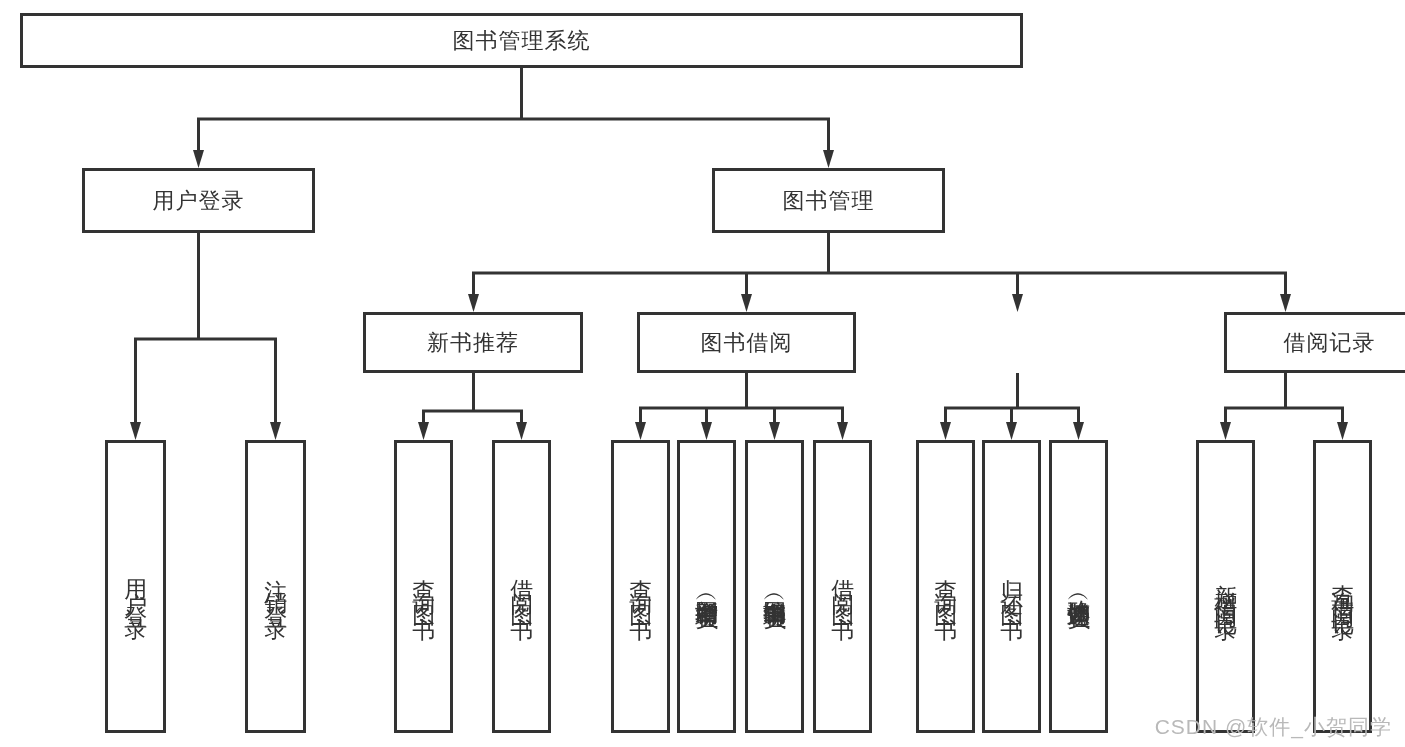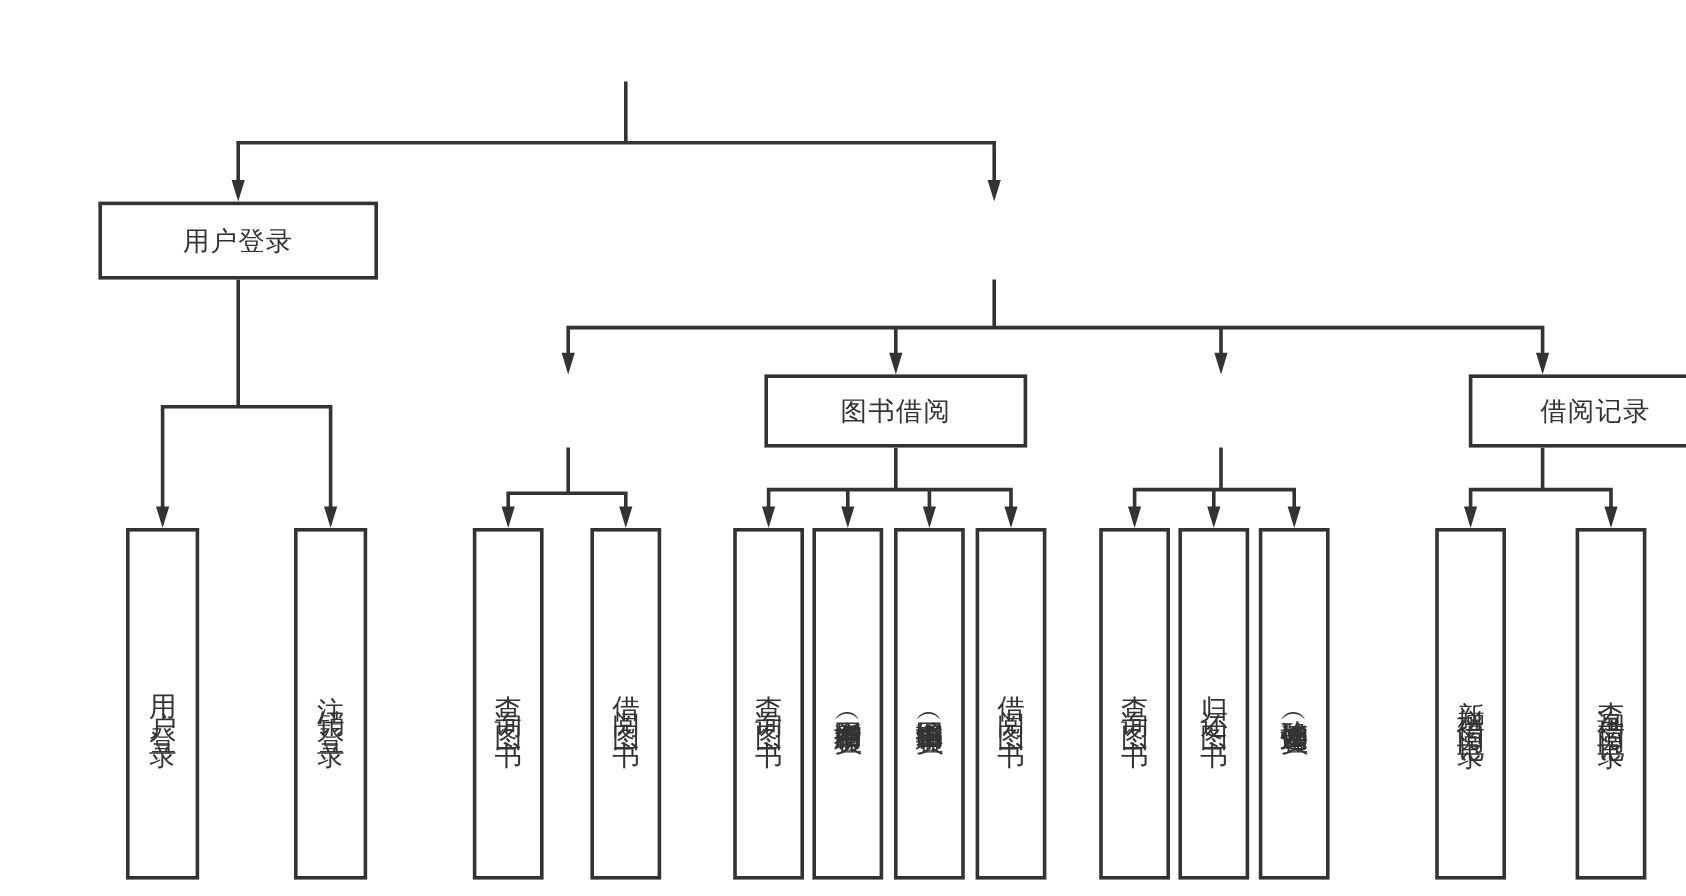--- a/index.html
+++ b/index.html
@@ -114,25 +114,34 @@
       <polygon points="769,422 780,422 774.5,440"></polygon>
       <polygon points="837,422 848,422 842.5,440"></polygon>
       <polygon points="940,422 951,422 945.5,440"></polygon>
       <polygon points="1006,422 1017,422 1011.5,440"></polygon>
       <polygon points="1073,422 1084,422 1078.5,440"></polygon>
       <polygon points="1220,422 1231,422 1225.5,440"></polygon>
       <polygon points="1337,422 1348,422 1342.5,440"></polygon>
     </g>
   </svg>
 
+  <div class="node hbox" id="box-root">
+    <span>图书管理系统</span>
+  </div>
 
   <div class="node hbox" id="box-l2-0">
     <span>用户登录</span>
   </div>
+  <div class="node hbox" id="box-l2-1">
+    <span>图书管理</span>
+  </div>
 
+  <div class="node hbox l3" id="box-l3-0">
+    <span>新书推荐</span>
+  </div>
   <div class="node hbox l3" id="box-l3-1">
     <span>图书借阅</span>
   </div>
   <div class="node hbox l3" id="box-l3-3">
     <span>借阅记录</span>
   </div>
 
   <div class="node vbox leaf" id="leaf-0">
     <span class="vtext ls-4">用户登录</span>
   </div>
@@ -166,14 +175,15 @@
   <div class="node vbox leaf" id="leaf-10">
     <span class="vtext ls-10">确认归还（管理员）</span>
   </div>
   <div class="node vbox leaf" id="leaf-11">
     <span class="vtext ls-6">新增借阅记录</span>
   </div>
   <div class="node vbox leaf" id="leaf-12">
     <span class="vtext ls-6">查询借阅记录</span>
   </div>
 
+  <div id="watermark">CSDN @软件_小贺同学</div>
 
 </div>
 
 </body></html>

